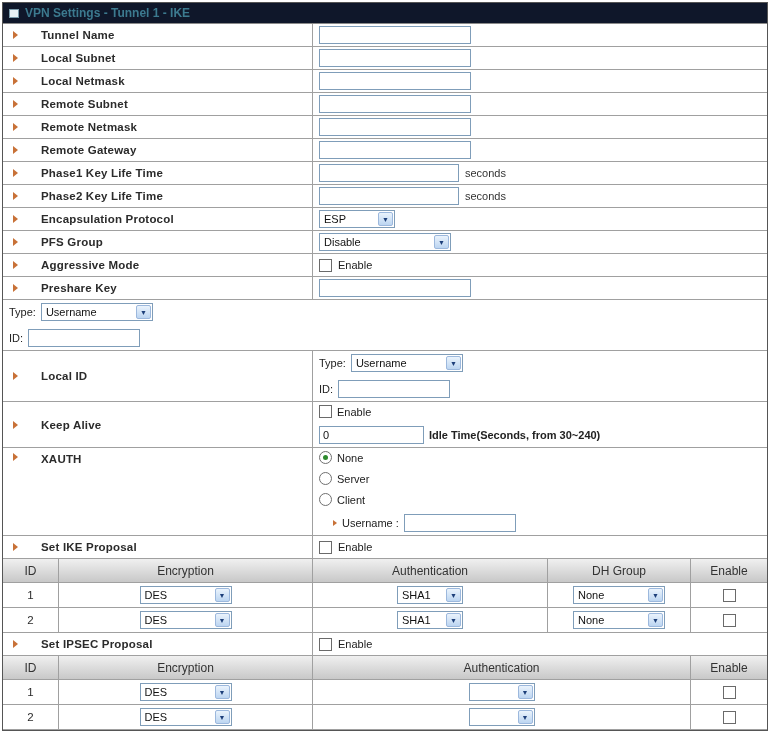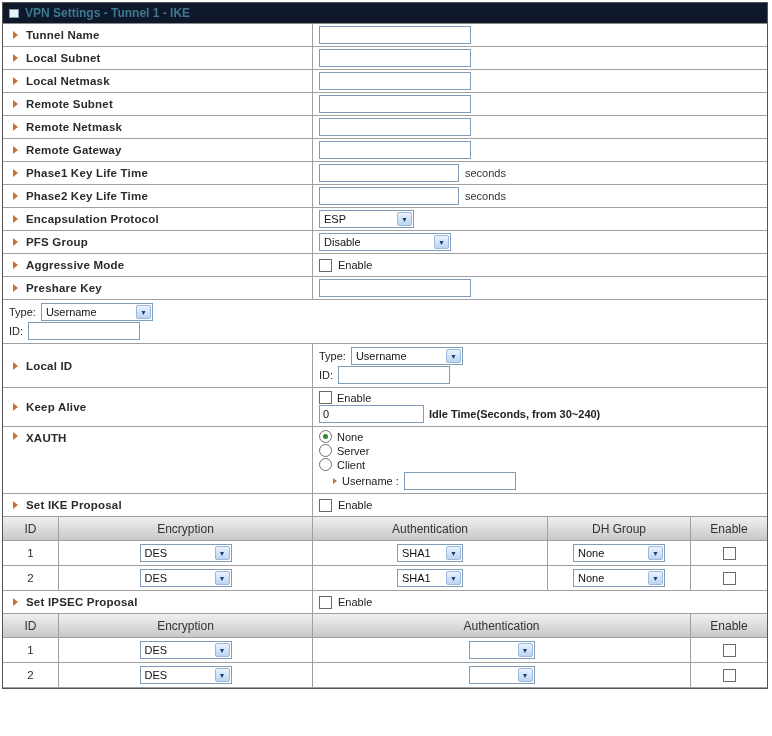--- a/index.html
+++ b/index.html
@@ -52,36 +52,36 @@
   .row {
     display: grid;
     grid-template-columns: 310px 1fr;
     border-bottom: 1px solid var(--border, #a0a0a0);
     min-height: 23px;
   }
   .cell { padding: 2px 6px; }
   .label-cell {
     display: flex;
     align-items: center;
-    gap: 8px;
+    gap: 23px;
     border-right: 1px solid var(--border, #a0a0a0);
     padding-left: 10px;
   }
   .label-cell.top { align-items: flex-start; padding-top: 5px; }
   .lbl { font-size: 11.5px; font-weight: bold; color: #2b2b2b; letter-spacing: .2px; }
   .ctrl-cell {
     display: flex;
     align-items: center;
     gap: 6px;
     flex-wrap: wrap;
   }
   .ctrl-cell.col {
     flex-direction: column;
     align-items: flex-start;
-    gap: 1px;
+    gap: 8px;
     padding-top: 3px;
     padding-bottom: 3px;
   }
   .arrow {
     width: 0; height: 0; flex: none;
     border-left: 5px solid var(--arrow-bullet, #c87137);
     border-top: 4px solid transparent;
     border-bottom: 4px solid transparent;
   }
   .arrow.small {
@@ -273,21 +273,21 @@
       <span class="suffix">seconds</span>
     </div>
   </div>
 
   <div class="row">
     <div class="cell label-cell">
       <span class="arrow"></span>
       <span class="lbl">Encapsulation Protocol</span>
     </div>
     <div class="cell ctrl-cell">
-      <span class="dd" style="width:95px">
+      <span class="dd" style="width:76px">
         <span class="dd-text">ESP</span>
         <span class="dd-arrow">▼</span>
       </span>
     </div>
   </div>
 
   <div class="row">
     <div class="cell label-cell">
       <span class="arrow"></span>
       <span class="lbl">PFS Group</span>

